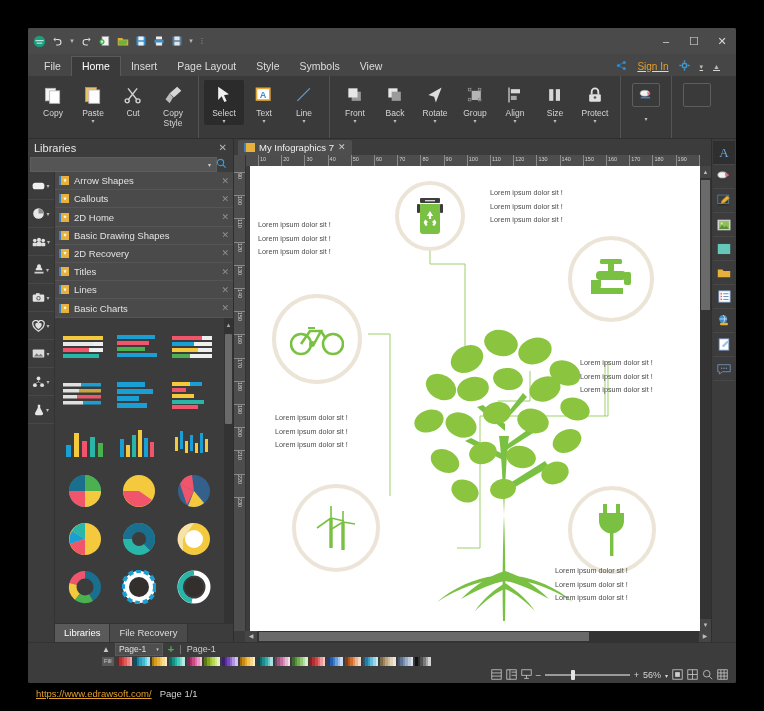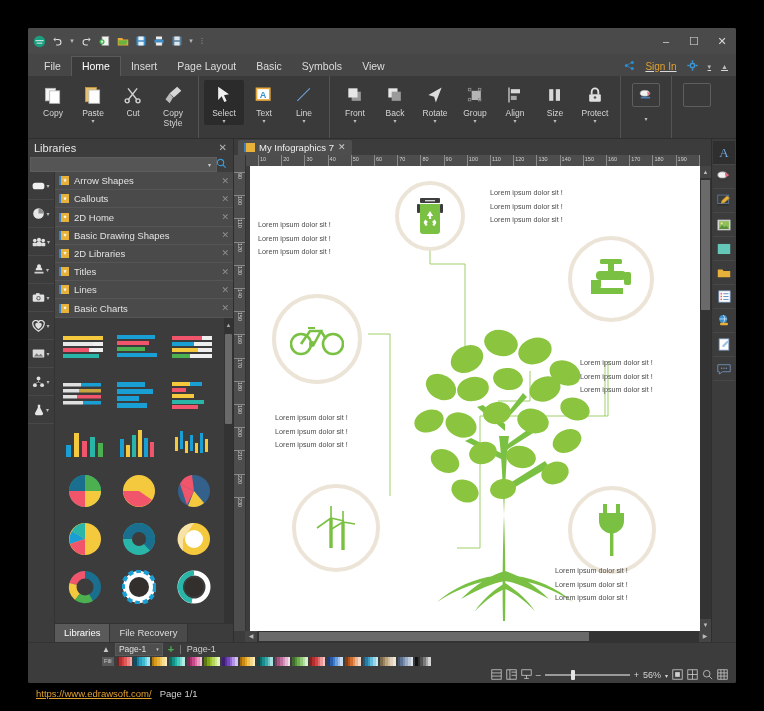--- a/index.html
+++ b/index.html
@@ -20,21 +20,21 @@
   .qat .ic{width:15px;height:15px;display:flex;align-items:center;justify-content:center;font-size:10px;line-height:1;}
   .qat .cap{width:8px;text-align:center;color:#b9b9b9;font-size:7px;}
   .app-title{position:absolute;left:0;right:0;text-align:center;font-size:10px;color:#dcdcdc;pointer-events:none;}
   .wctrl{margin-left:auto;display:flex;height:100%;}
   .wctrl div{width:28px;display:flex;align-items:center;justify-content:center;font-size:11px;color:#d8d8d8;}
 
   
   .menubar{height:22px;background:#464646;display:flex;align-items:flex-end;padding-left:6px;position:relative;flex:0 0 auto;}
   .menubar .mi{font-size:10.5px;padding:3px 10px 4px;color:#dcdcdc;}
   .menubar .mi.active{background:#3a3a3a;color:#fff;border-top:1px solid #5a5a5a;border-left:1px solid #5a5a5a;border-right:1px solid #5a5a5a;}
-  .menu-right{margin-left:auto;display:flex;align-items:center;gap:10px;padding-right:8px;padding-bottom:3px;text-decoration:underline;}
+  .menu-right{margin-left:auto;display:flex;align-items:center;gap:10px;padding-right:16px;padding-bottom:3px;text-decoration:underline;}
   .signin{font-size:10px;color:#e0a030;}
   .share-ic{color:#2a8fd8;font-size:11px;}
   .gear-ic{color:#3a9ad9;font-size:11px;}
   .tiny{font-size:7px;color:#bbb;}
 
   
   .ribbon{height:62px;background:#3a3a3a;display:flex;align-items:stretch;flex:0 0 auto;border-bottom:1px solid #2e2e2e;}
   .rgroup{display:flex;align-items:flex-start;padding:4px 5px 0;border-right:1px solid #545454;}
   .rgroup:last-child{border-right:none;}
   .rbtn{width:40px;display:flex;flex-direction:column;align-items:center;padding-top:3px;border-radius:2px;}
@@ -211,21 +211,21 @@
       <div>☐</div>
       <div>✕</div>
     </div>
   </div>
 
   <div class="menubar">
     <div class="mi">File</div>
     <div class="mi active">Home</div>
     <div class="mi">Insert</div>
     <div class="mi">Page Layout</div>
-    <div class="mi">Basic</div>
+    <div class="mi">Style</div>
     <div class="mi">Symbols</div>
     <div class="mi">View</div>
     <div class="menu-right">
       <span class="share-ic">
         <svg width="11" height="11" viewBox="0 0 16 16">
             <circle cx="12" cy="3.5" r="2.2" fill="#2a8fd8"></circle>
             <circle cx="12" cy="12.5" r="2.2" fill="#2a8fd8"></circle>
             <circle cx="3.5" cy="8" r="2.2" fill="#2a8fd8"></circle>
             <path d="M5.3 7L10 4.3M5.3 9l4.7 2.7" stroke="#2a8fd8" stroke-width="1.1"></path>
           </svg>
@@ -540,21 +540,21 @@
                 <span>2D Home</span>
                 <span class="x">✕</span>
               </div>
             <div class="lib-row">
                 <span class="bk"></span>
                 <span>Basic Drawing Shapes</span>
                 <span class="x">✕</span>
               </div>
             <div class="lib-row">
                 <span class="bk"></span>
-                <span>2D Libraries</span>
+                <span>2D Recovery</span>
                 <span class="x">✕</span>
               </div>
             <div class="lib-row">
                 <span class="bk"></span>
                 <span>Titles</span>
                 <span class="x">✕</span>
               </div>
             <div class="lib-row">
                 <span class="bk"></span>
                 <span>Lines</span>

